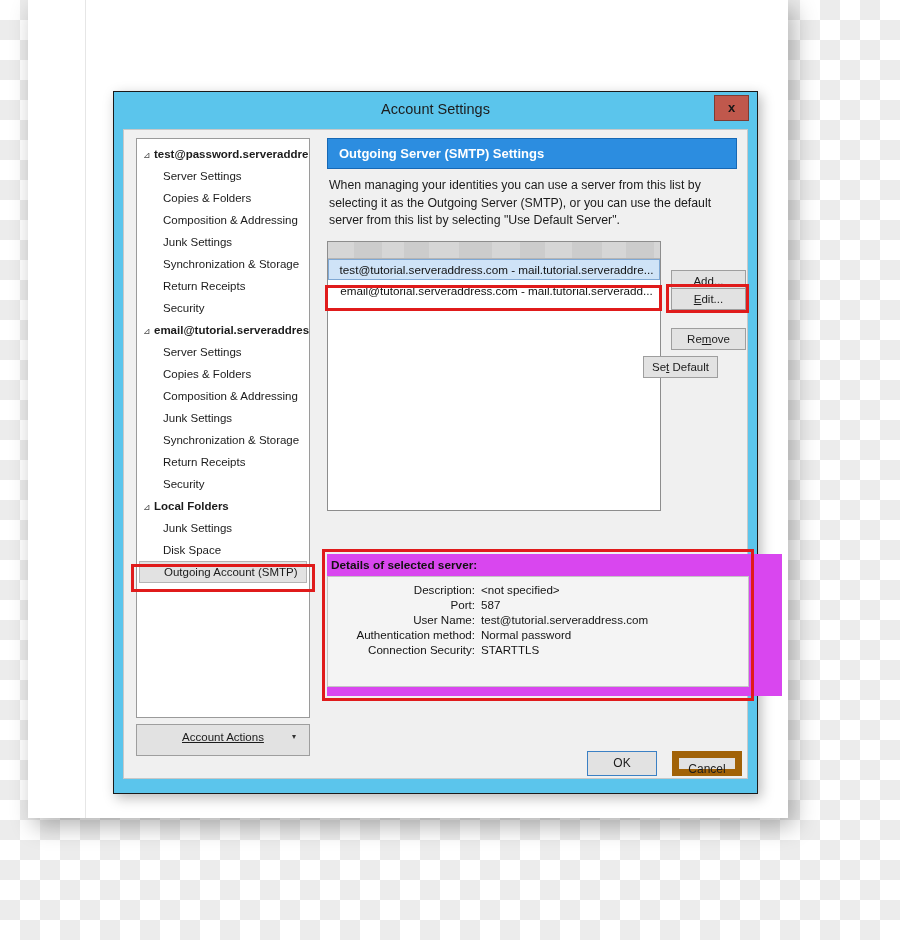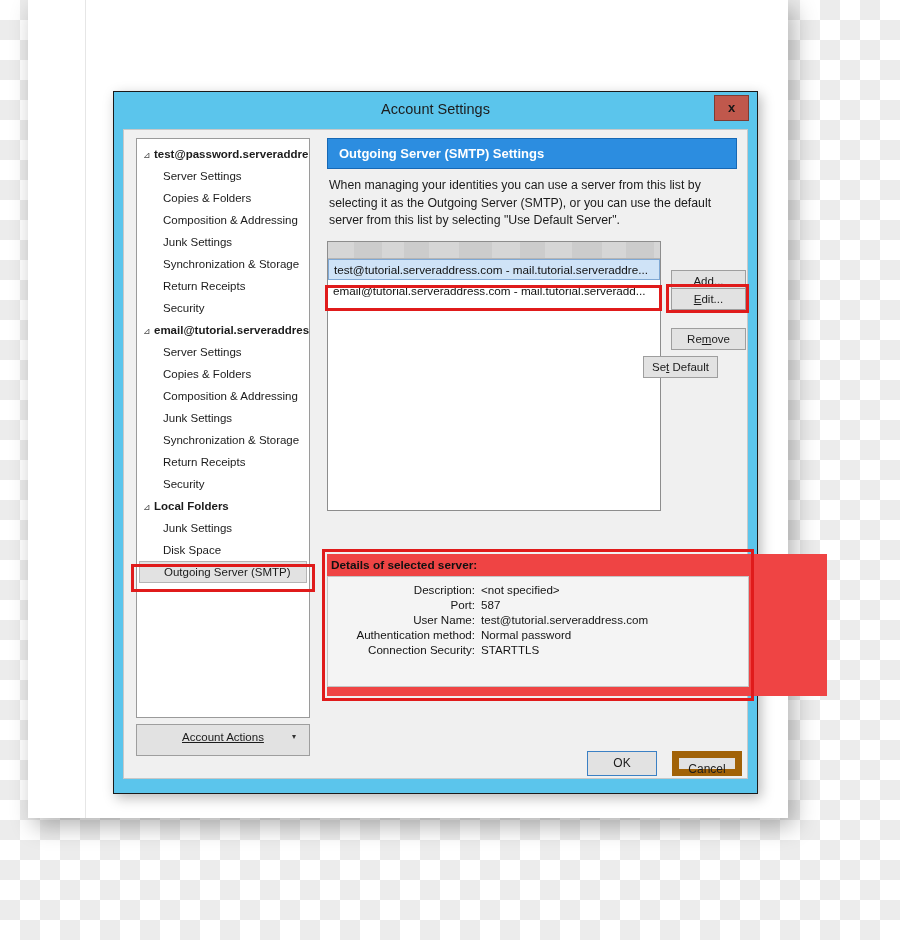--- a/index.html
+++ b/index.html
@@ -201,20 +201,21 @@
   }
   .list-row {
     height: 21px;
     line-height: 21px;
     font-size: 11.7px;
     color: #111111;
     white-space: nowrap;
     overflow: hidden;
     padding-left: 5px;
     cursor: default;
+    text-align: center;
   }
   .list-row.selected {
     background: #cfe3f7;
     border: 1px solid #7fa8d4;
     box-sizing: border-box;
     line-height: 19px;
   }
 
   
   .sbtn {
@@ -231,22 +232,22 @@
   }
   #btn-add        { left: 547px; top: 112px; margin-top: 28px; }
   #btn-edit       { left: 547px; top: 158px; }
   #btn-remove     { left: 547px; top: 198px; }
   #btn-setdefault { left: 519px; top: 226px; }
 
   
   #details-box {
     position: absolute;
     left: 203px; top: 424px;
-    width: 500px; height: 142px;
-    background: #ef4444;
+    width: 455px; height: 142px;
+    background: #d946ef;
     box-sizing: border-box;
   }
   #details-title {
     font-size: 11.8px;
     font-weight: bold;
     color: #111;
     padding: 4px 0 4px 4px;
   }
   #details-table {
     background: #f4f4f4;
@@ -311,21 +312,21 @@
         <div class="tree-row child"><span>Server Settings</span></div>
         <div class="tree-row child"><span>Copies &amp; Folders</span></div>
         <div class="tree-row child"><span>Composition &amp; Addressing</span></div>
         <div class="tree-row child"><span>Junk Settings</span></div>
         <div class="tree-row child"><span>Synchronization &amp; Storage</span></div>
         <div class="tree-row child"><span>Return Receipts</span></div>
         <div class="tree-row child"><span>Security</span></div>
         <div class="tree-row account"><span class="twisty">⊿</span><span>Local Folders</span></div>
         <div class="tree-row child"><span>Junk Settings</span></div>
         <div class="tree-row child"><span>Disk Space</span></div>
-        <div class="tree-row child selected"><span>Outgoing Server (SMTP)</span></div>
+        <div class="tree-row child selected"><span>Outgoing Account (SMTP)</span></div>
       </div>
 
     <div id="account-actions">
       <span class="aa-label"><span style="text-decoration:underline">A</span>ccount Actions</span>
       <span class="aa-caret">▾</span>
     </div>
 
     <div id="pane-header">
       <span>Outgoing Server (SMTP) Settings</span>
     </div>

